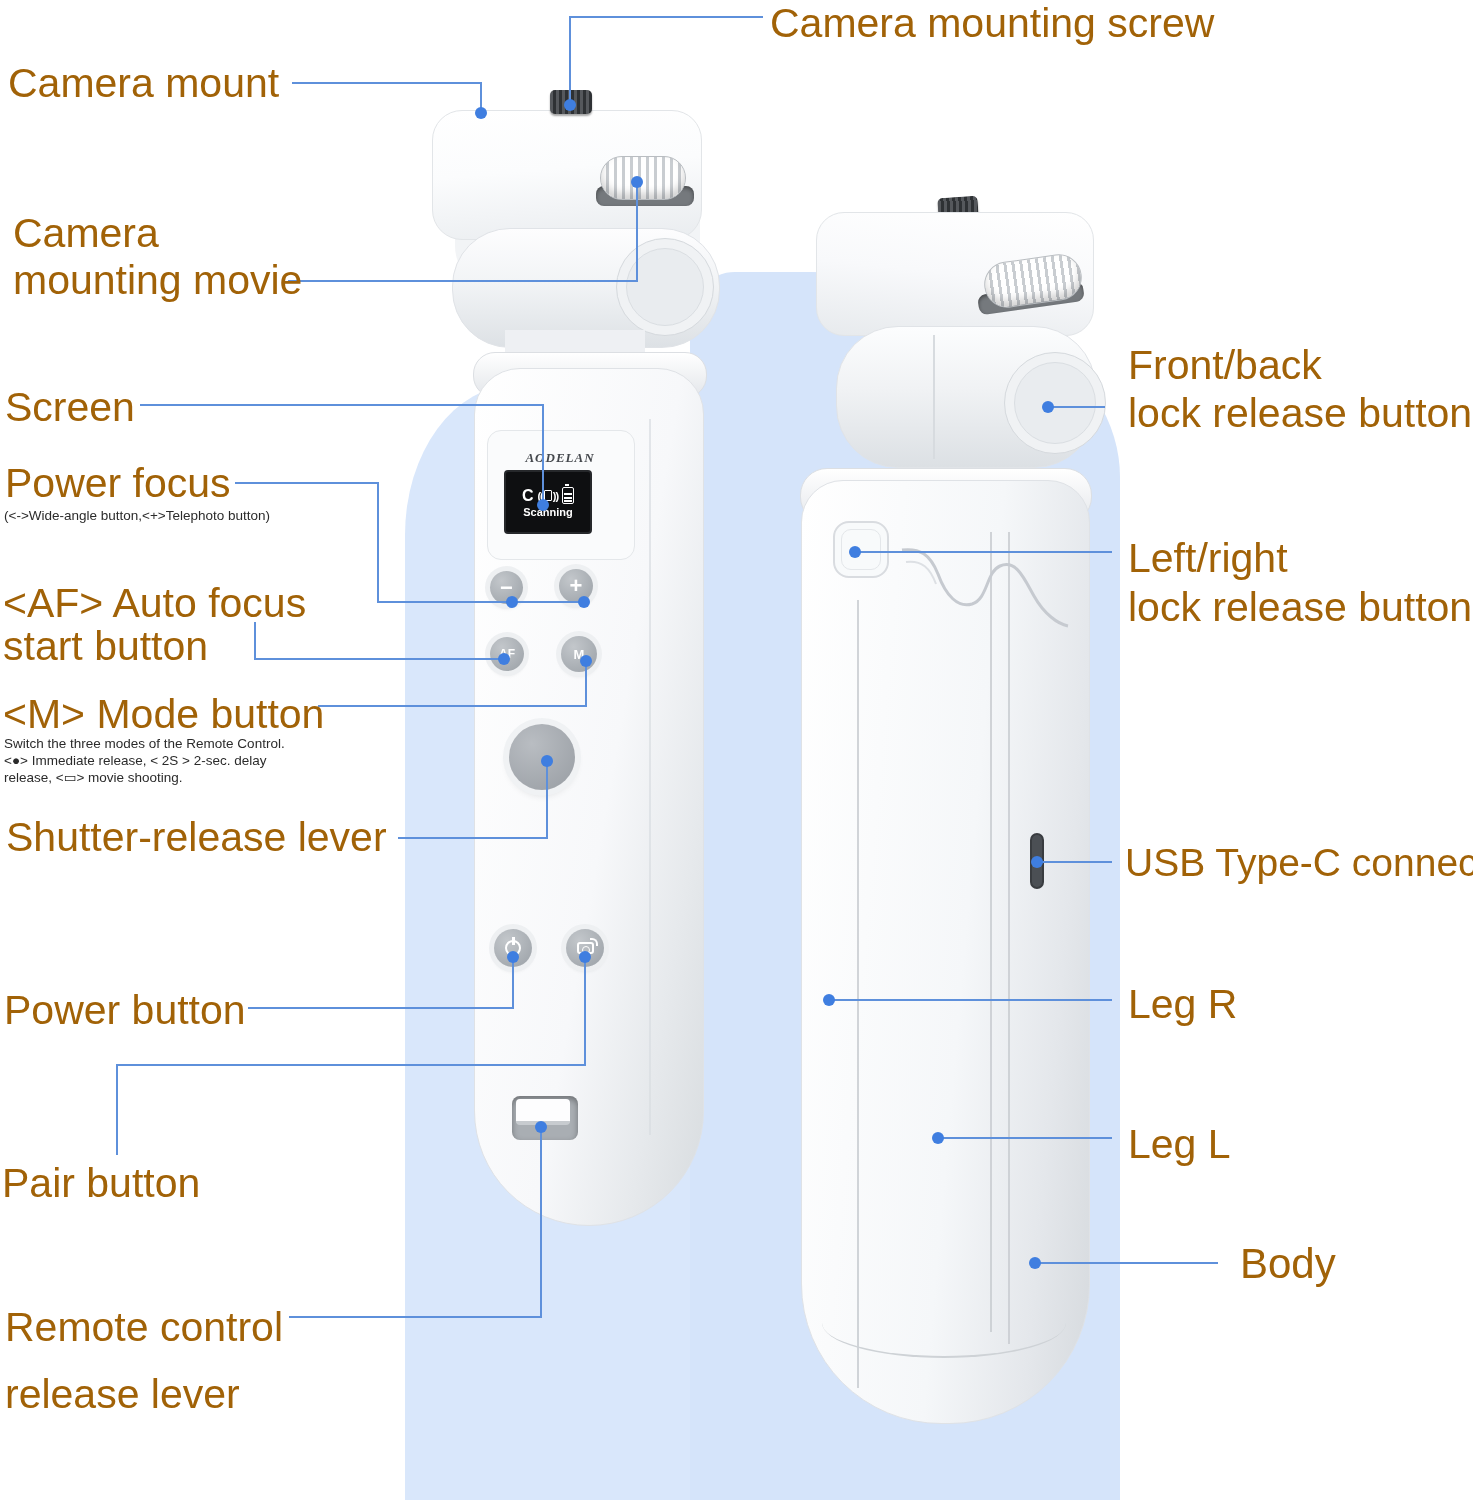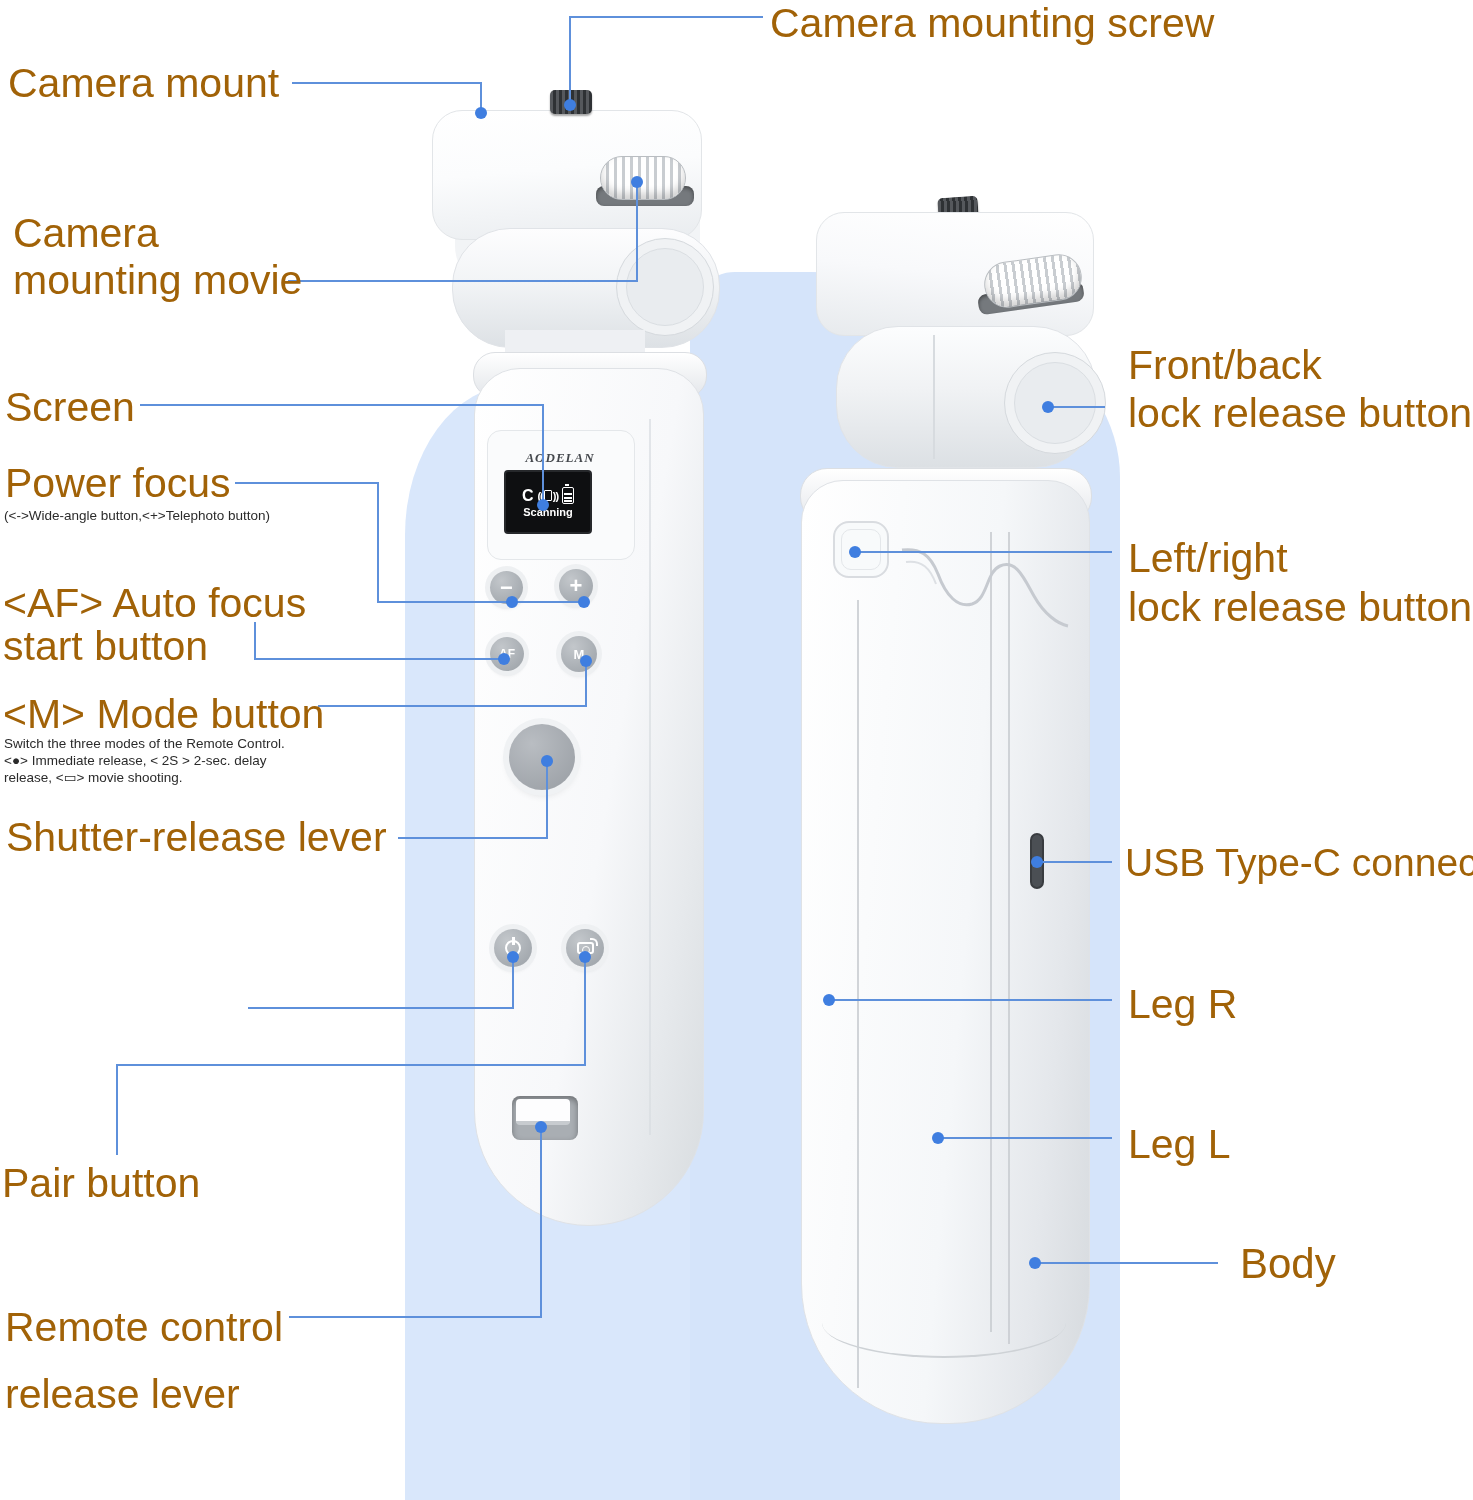--- a/index.html
+++ b/index.html
@@ -255,20 +255,21 @@
   <div class="lbl" style="left:3px;top:582px;line-height:43px">
     <span>&lt;AF&gt; Auto focus</span>
     <span class="l2">start button</span>
   </div>
   <div class="note" style="left:4px;top:735px">
     <span>Switch the three modes of the Remote Control.</span><br>
     <span>&lt;●&gt; Immediate release, &lt; 2S &gt; 2-sec. delay</span><br>
     <span>release, &lt;▭&gt; movie shooting.</span>
   </div>
   <div class="lbl" style="left:6px;top:814px">Shutter-release lever</div>
+  <div class="lbl" style="left:4px;top:987px">Power button</div>
   <div class="lbl" style="left:2px;top:1160px">Pair button</div>
   <div class="lbl" style="left:5px;top:1294px;line-height:67px">
     <span>Remote control</span>
     <span class="l2">release lever</span>
   </div>
 
   <div class="lbl" style="left:1128px;top:341px;line-height:48px">
     <span>Front/back</span>
     <span class="l2">lock release button</span>
   </div>

